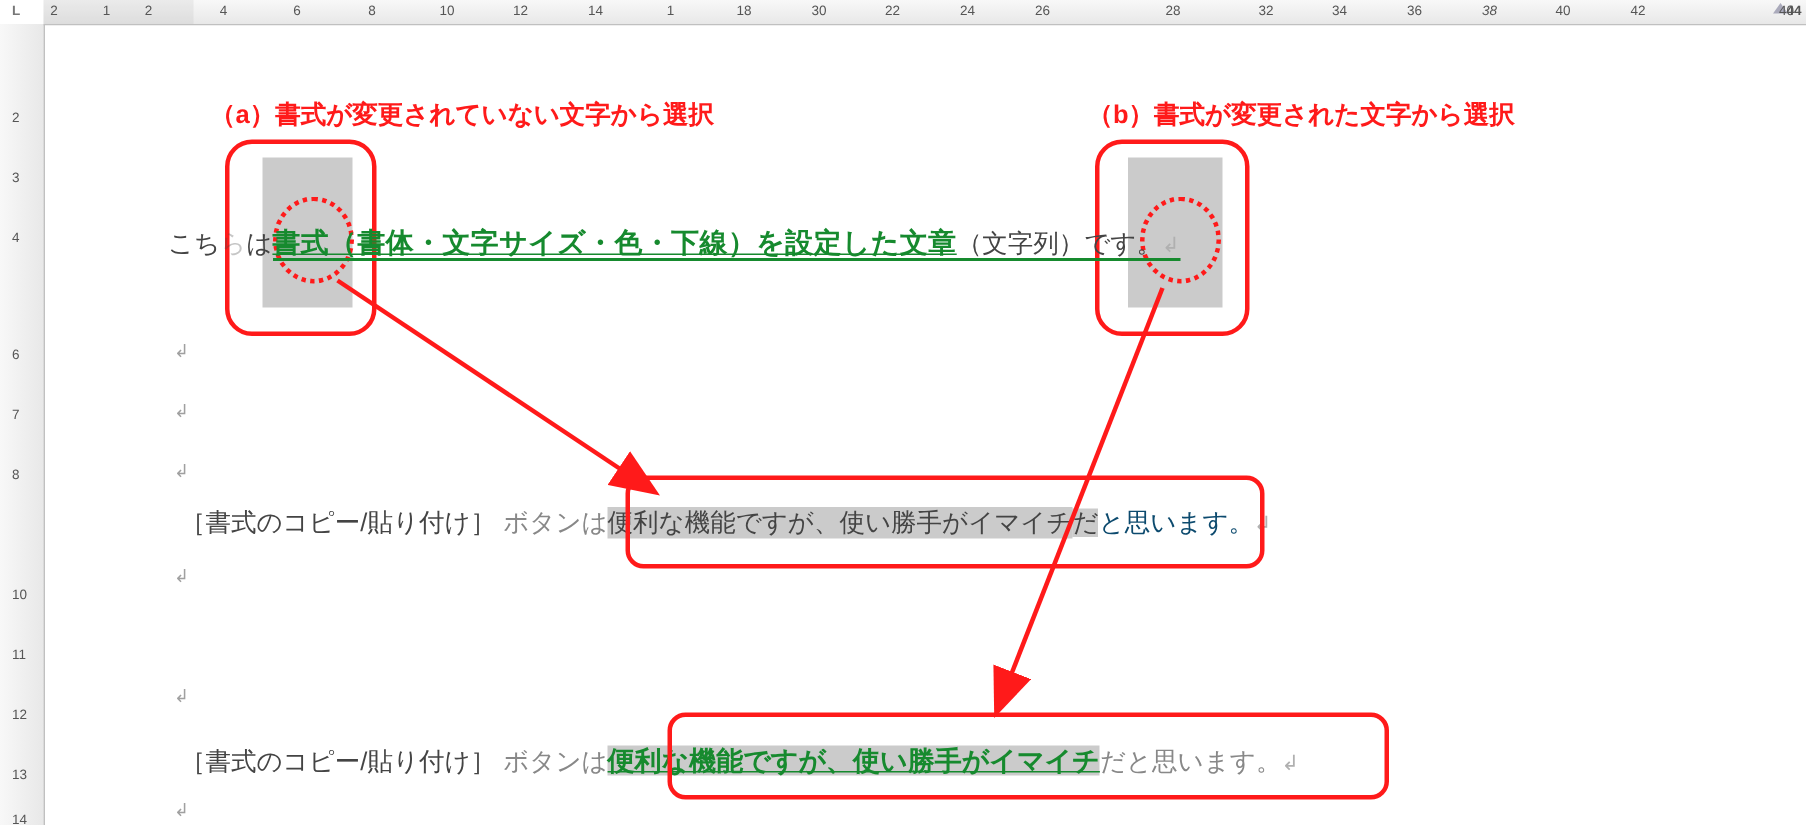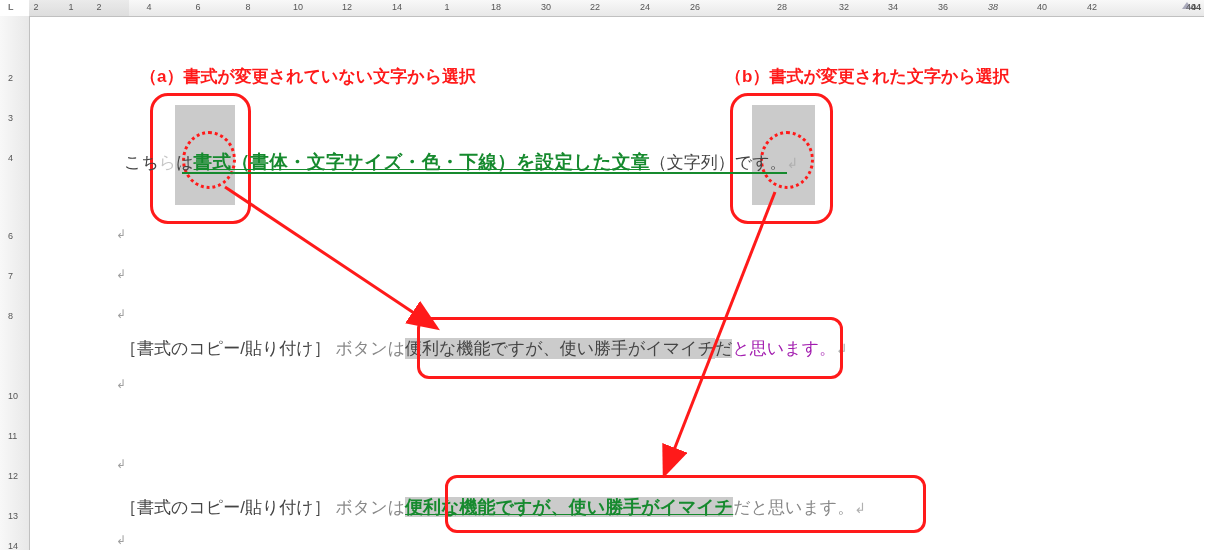--- a/index.html
+++ b/index.html
@@ -184,33 +184,33 @@
   <div class="callout-rbox" style="left:120px; top:76px; width:95px; height:125px;"></div>
 
   <div class="highlight-box" style="left:145px; top:88px; width:60px; height:100px;"></div>
 
   <div class="dotted-circle" style="left:152px; top:114px; width:48px; height:52px;"></div>
 
   <div class="callout-rbox" style="left:700px; top:76px; width:97px; height:125px;"></div>
   <div class="highlight-box" style="left:722px; top:88px; width:63px; height:100px;"></div>
   <div class="dotted-circle" style="left:730px; top:114px; width:48px; height:52px;"></div>
 
-  <div class="line" style="left:94px; top:132px;">
+  <div class="line" style="left:82px; top:132px;">
     <span>こち</span><span style="opacity:0.3">ら</span><span>は</span><span class="styled-txt" style="font-size:18.5px;letter-spacing:0.4px;">書式（書体・文字サイズ・色・下線）を設定した文章</span><span>（文字列）です。</span><span class="ret-mark">↲</span>
   </div>
 
   <div class="styled-under" style="left:152px; top:155px; width:605px;"></div>
 
   <div class="para-mark" style="left:86px; top:210px;">↲</div>
   <div class="para-mark" style="left:86px; top:250px;">↲</div>
   <div class="para-mark" style="left:86px; top:290px;">↲</div>
 
   <div class="line" style="left:90px; top:320px;">
     <span>［書式のコピー/貼り付け］</span>
-    <span style="color:#888;">ボタンは</span><span style="background:rgba(160,160,160,0.55);padding:1px 0;">便利な機能ですが、使い勝手がイマイチ</span><span style="background:rgba(160,160,160,0.55);">だ</span><span style="color:#a21caf;">と思います。</span><span class="ret-mark">↲</span>
+    <span style="color:#888;">ボタンは</span><span style="background:rgba(160,160,160,0.55);padding:1px 0;">便利な機能ですが、使い勝手がイマイチ</span><span style="background:rgba(160,160,160,0.55);">だ</span><span style="color:#0c4a6e;">と思います。</span><span class="ret-mark">↲</span>
   </div>
 
   <div class="callout-rbox" style="left:387px; top:300px; width:420px; height:56px; border-radius:12px;"></div>
 
   <div class="para-mark" style="left:86px; top:360px;">↲</div>
 
 
   <div class="para-mark" style="left:86px; top:440px;">↲</div>
 
   <div class="line" style="left:90px; top:478px;">

